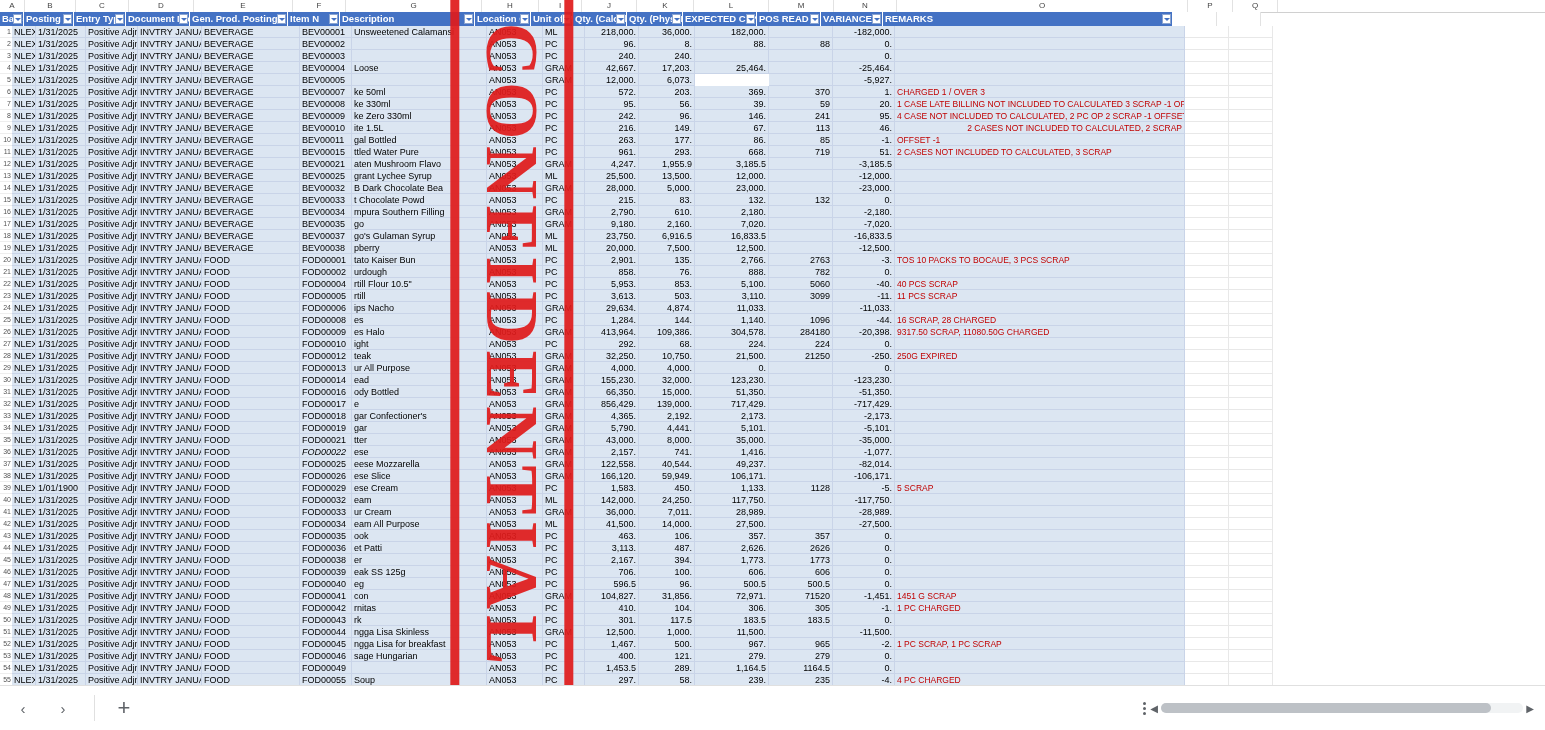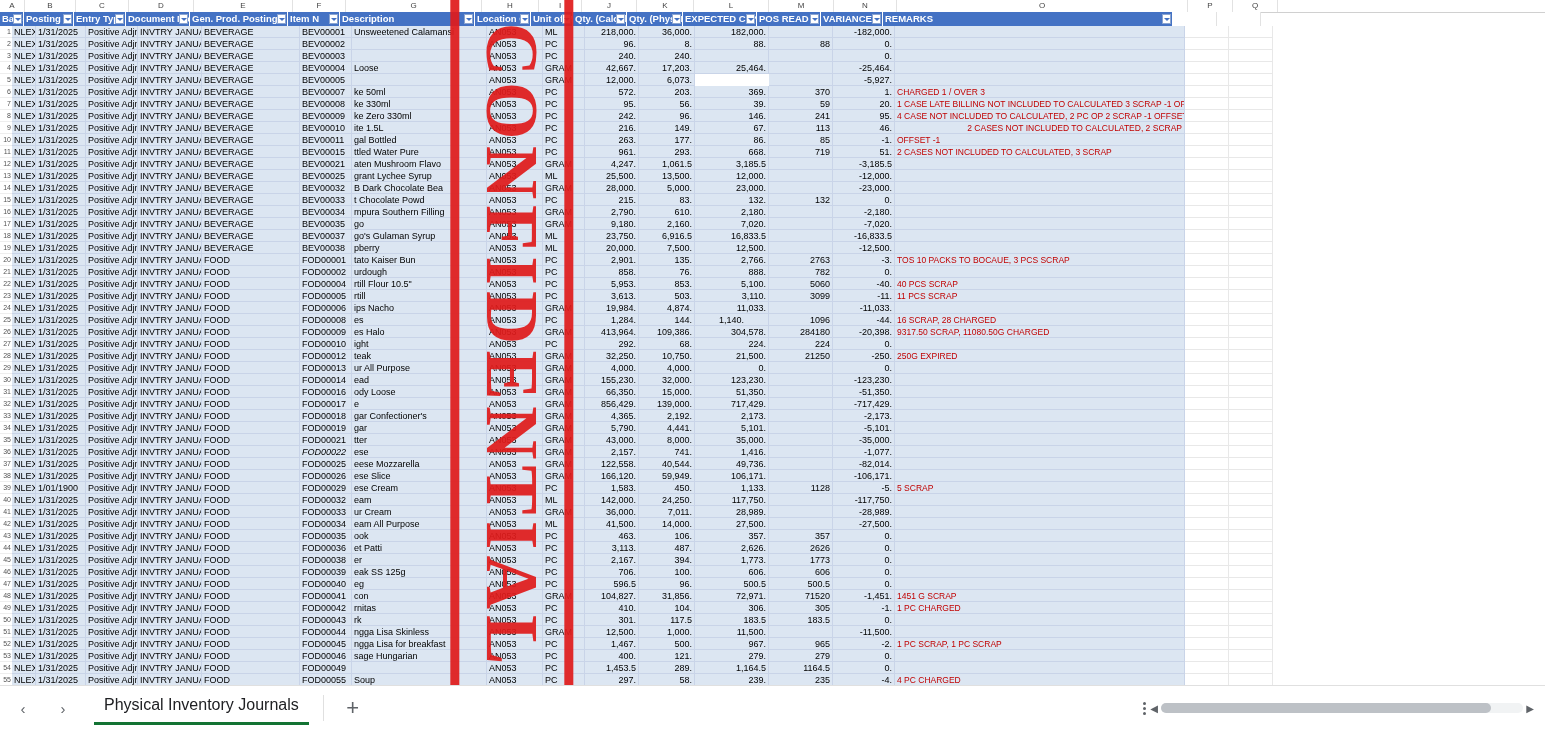--- a/index.html
+++ b/index.html
@@ -448,21 +448,21 @@
           <div class="c tint" style="width: 24px;">NLEX</div>
           <div class="c tint" style="width: 50px;">1/31/2025</div>
           <div class="c tint" style="width: 52px;">Positive Adjm</div>
           <div class="c tint" style="width: 64px;">INVTRY JANUARY 2</div>
           <div class="c tint" style="width: 98px;">BEVERAGE</div>
           <div class="c tint" style="width: 52px;">BEV00021</div>
           <div class="c tint" style="width: 135px;">aten Mushroom Flavo</div>
           <div class="c tint" style="width: 56px;">AN053</div>
           <div class="c tint" style="width: 42px;">GRAM</div>
           <div class="c tint num" style="width: 54px;">4,247.</div>
-          <div class="c tint num" style="width: 56px;">1,061.5</div>
+          <div class="c tint num" style="width: 56px;">1,955.9</div>
           <div class="c tint num" style="width: 74px;">3,185.5</div>
           <div class="c tint num" style="width: 64px;"></div>
           <div class="c tint num" style="width: 62px;">-3,185.5</div>
           <div class="c remblank" style="width: 290px;"></div>
           <div class="c plain" style="width: 44px;"></div>
           <div class="c plain" style="width: 44px;"></div>
         </div>
         <div class="row">
           <div class="c tint" style="width: 24px;">NLEX</div>
           <div class="c tint" style="width: 50px;">1/31/2025</div>
@@ -675,42 +675,42 @@
         <div class="row">
           <div class="c tint" style="width: 24px;">NLEX</div>
           <div class="c tint" style="width: 50px;">1/31/2025</div>
           <div class="c tint" style="width: 52px;">Positive Adjm</div>
           <div class="c tint" style="width: 64px;">INVTRY JANUARY 2</div>
           <div class="c tint" style="width: 98px;">FOOD</div>
           <div class="c tint" style="width: 52px;">FOD00006</div>
           <div class="c tint" style="width: 135px;">ips Nacho</div>
           <div class="c tint" style="width: 56px;">AN053</div>
           <div class="c tint" style="width: 42px;">GRAM</div>
-          <div class="c tint num" style="width: 54px;">19,984.</div>
+          <div class="c tint num" style="width: 54px;">29,634.</div>
           <div class="c tint num" style="width: 56px;">4,874.</div>
           <div class="c tint num" style="width: 74px;">11,033.</div>
           <div class="c tint num" style="width: 64px;"></div>
           <div class="c tint num" style="width: 62px;">-11,033.</div>
           <div class="c remblank" style="width: 290px;"></div>
           <div class="c plain" style="width: 44px;"></div>
           <div class="c plain" style="width: 44px;"></div>
         </div>
         <div class="row">
           <div class="c tint" style="width: 24px;">NLEX</div>
           <div class="c tint" style="width: 50px;">1/31/2025</div>
           <div class="c tint" style="width: 52px;">Positive Adjm</div>
           <div class="c tint" style="width: 64px;">INVTRY JANUARY 2</div>
           <div class="c tint" style="width: 98px;">FOOD</div>
           <div class="c tint" style="width: 52px;">FOD00008</div>
           <div class="c tint" style="width: 135px;">es</div>
           <div class="c tint" style="width: 56px;">AN053</div>
           <div class="c tint" style="width: 42px;">PC</div>
           <div class="c tint num" style="width: 54px;">1,284.</div>
           <div class="c tint num" style="width: 56px;">144.</div>
-          <div class="c tint num" style="width: 74px; text-align: center;">1,140.</div>
+          <div class="c tint num" style="width: 74px;">1,140.</div>
           <div class="c tint num" style="width: 64px;">1096</div>
           <div class="c tint num" style="width: 62px;">-44.</div>
           <div class="c rem" style="width: 290px;">16 SCRAP, 28 CHARGED</div>
           <div class="c plain" style="width: 44px;"></div>
           <div class="c plain" style="width: 44px;"></div>
         </div>
         <div class="row">
           <div class="c tint" style="width: 24px;">NLEX</div>
           <div class="c tint" style="width: 50px;">1/31/2025</div>
           <div class="c tint" style="width: 52px;">Positive Adjm</div>
@@ -805,21 +805,21 @@
           <div class="c plain" style="width: 44px;"></div>
           <div class="c plain" style="width: 44px;"></div>
         </div>
         <div class="row">
           <div class="c tint" style="width: 24px;">NLEX</div>
           <div class="c tint" style="width: 50px;">1/31/2025</div>
           <div class="c tint" style="width: 52px;">Positive Adjm</div>
           <div class="c tint" style="width: 64px;">INVTRY JANUARY 2</div>
           <div class="c tint" style="width: 98px;">FOOD</div>
           <div class="c tint" style="width: 52px;">FOD00016</div>
-          <div class="c tint" style="width: 135px;">ody Loose</div>
+          <div class="c tint" style="width: 135px;">ody Bottled</div>
           <div class="c tint" style="width: 56px;">AN053</div>
           <div class="c tint" style="width: 42px;">GRAM</div>
           <div class="c tint num" style="width: 54px;">66,350.</div>
           <div class="c tint num" style="width: 56px;">15,000.</div>
           <div class="c tint num" style="width: 74px;">51,350.</div>
           <div class="c tint num" style="width: 64px;"></div>
           <div class="c tint num" style="width: 62px;">-51,350.</div>
           <div class="c remblank" style="width: 290px;"></div>
           <div class="c plain" style="width: 44px;"></div>
           <div class="c plain" style="width: 44px;"></div>
@@ -924,21 +924,21 @@
           <div class="c tint" style="width: 50px;">1/31/2025</div>
           <div class="c tint" style="width: 52px;">Positive Adjm</div>
           <div class="c tint" style="width: 64px;">INVTRY JANUARY 2</div>
           <div class="c tint" style="width: 98px;">FOOD</div>
           <div class="c tint" style="width: 52px;">FOD00025</div>
           <div class="c tint" style="width: 135px;">eese Mozzarella</div>
           <div class="c tint" style="width: 56px;">AN053</div>
           <div class="c tint" style="width: 42px;">GRAM</div>
           <div class="c tint num" style="width: 54px;">122,558.</div>
           <div class="c tint num" style="width: 56px;">40,544.</div>
-          <div class="c tint num" style="width: 74px;">49,736.</div>
+          <div class="c tint num" style="width: 74px;">49,237.</div>
           <div class="c tint num" style="width: 64px;"></div>
           <div class="c tint num" style="width: 62px;">-82,014.</div>
           <div class="c remblank" style="width: 290px;"></div>
           <div class="c plain" style="width: 44px;"></div>
           <div class="c plain" style="width: 44px;"></div>
         </div>
         <div class="row">
           <div class="c tint" style="width: 24px;">NLEX</div>
           <div class="c tint" style="width: 50px;">1/31/2025</div>
           <div class="c tint" style="width: 52px;">Positive Adjm</div>
@@ -1283,21 +1283,20 @@
       </div>
   </div>
 
   <div class="wm">
     <div class="stamp">CONFIDENTIAL</div>
   </div>
 
   <div class="sheetbar">
     <div class="navbtn">‹</div>
     <div class="navbtn">›</div>
-    <div class="sheettab">Physical Inventory Journals</div>
     <div class="divider"></div>
     <div class="plus">+</div>
     <div class="kebab">
         <i></i>
         <i></i>
         <i></i>
       </div>
     <div class="hscroll">
       <div class="arrow">◀</div>
       <div class="track">

